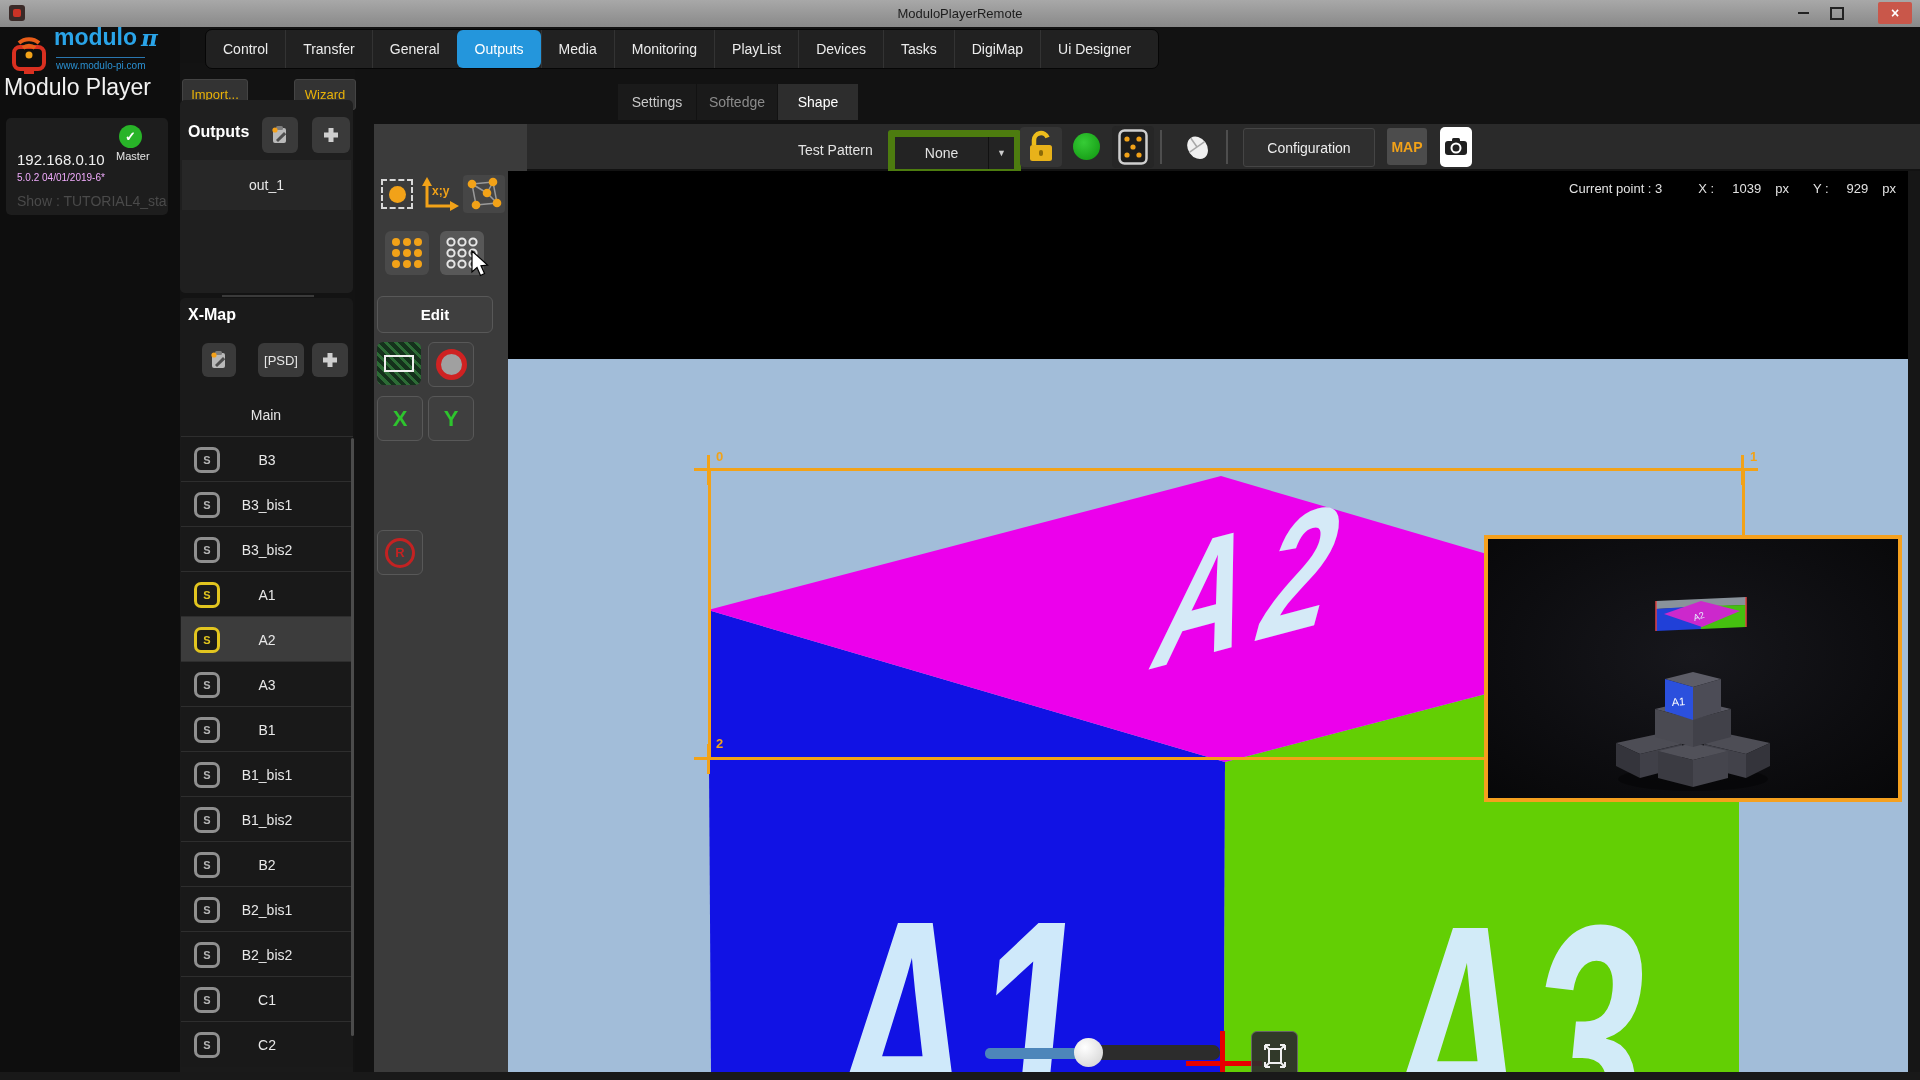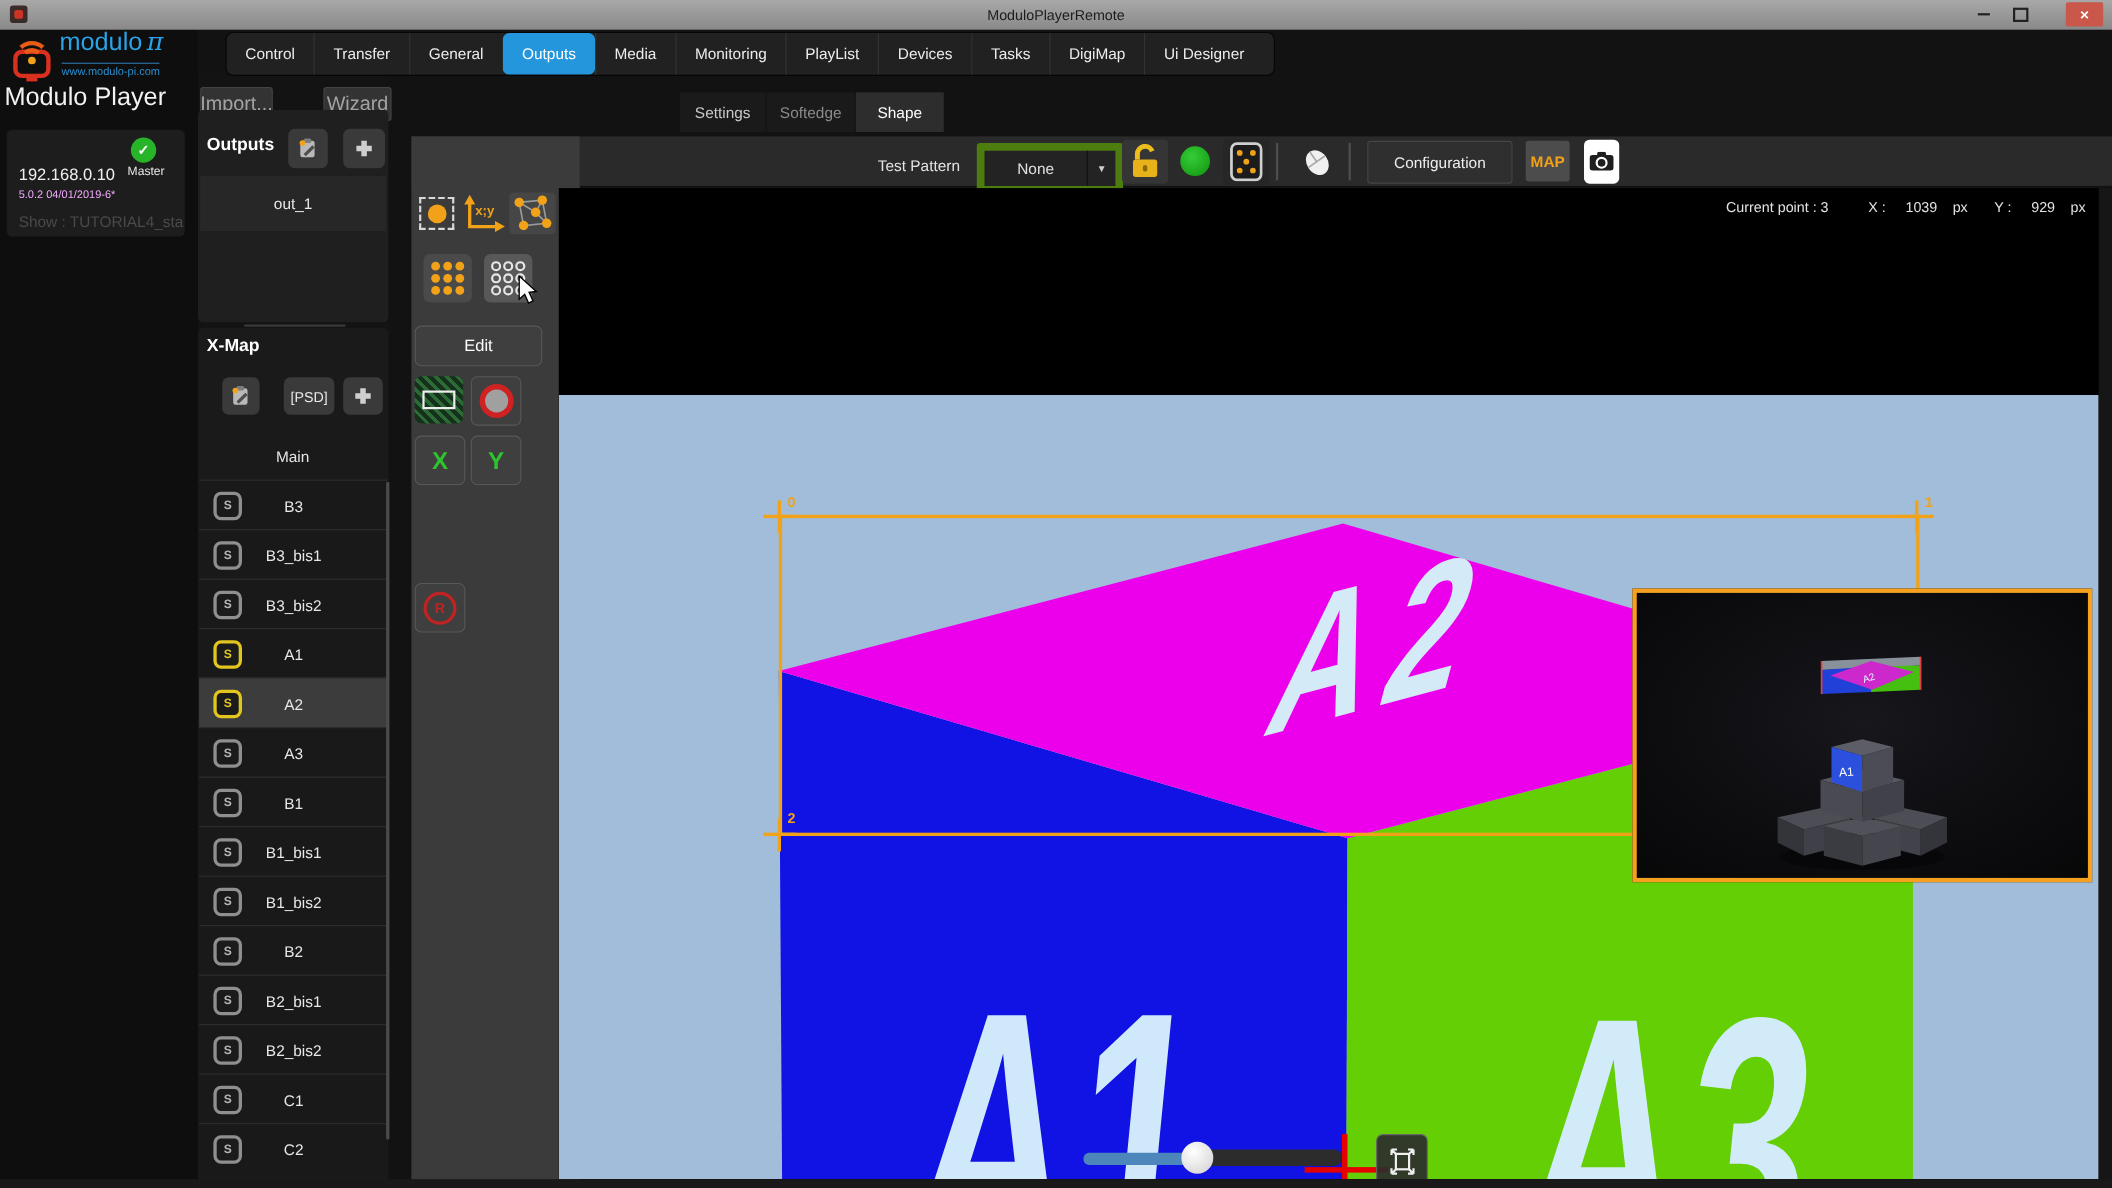--- a/index.html
+++ b/index.html
@@ -28,21 +28,21 @@
 
   
   .sideL{left:0;top:27px;width:180px;height:1053px;background:#0e0e0e}
   .sideB{left:180px;top:63px;width:175px;height:1017px;background:#131313}
   .toolbar{left:374px;top:124px;width:1546px;height:45px;background:#2a2a2a}
   .toolstrip{left:374px;top:124px;width:153px;height:956px;background:#3b3b3b}
   .canvas{left:508px;top:171px;width:1400px;height:901px;background:#000;overflow:hidden}
   .rightstrip{left:1908px;top:171px;width:12px;height:901px;background:#161616}
   .bottomstrip{left:0;top:1072px;width:1920px;height:8px;background:#191919}
 
-  .smallbtn{background:#333;border:1px solid #444;border-radius:3px;color:#a3a3a3;font-size:18px}
+  .smallbtn{background:#333;border:1px solid #444;border-radius:3px;color:#eab308;font-size:13px}
   .card{background:#1f1f1f;border-radius:5px}
   .iconbtn{background:#3a3a3a;border-radius:6px;display:flex;align-items:center;justify-content:center}
   .paneltitle{font-size:16px;font-weight:bold;color:#fff}
 
   .xrow{left:181px;width:172px;height:45px;border-top:1px solid #2e2e2e;background:#191919}
   .xrow.sel{background:#3c3c3c}
   .xlabel{position:absolute;left:0;right:0;top:50%;transform:translateY(-50%);text-align:center;font-size:14px;color:#e8e8e8}
   .sbadge{position:absolute;left:13px;top:50%;transform:translateY(-50%);width:20px;height:20px;border-radius:7px;
           border:3px solid #8f8f8f;color:#b5b5b5;background:#1b1b1b;display:flex;align-items:center;justify-content:center;
           font-size:11px;font-weight:bold}
@@ -86,21 +86,21 @@
     <span class="winbtn close" style="right:8px">×</span>
   </div>
 
   <svg class="abs" style="left:6px;top:31px" width="46" height="44" viewBox="0 0 46 44">
     <rect x="8" y="16" width="30" height="22" rx="6" fill="none" stroke="#d93020" stroke-width="4"></rect>
     <rect x="18" y="38" width="10" height="5" fill="#d93020"></rect>
     <path d="M13 12 a15 15 0 0 1 20 0" fill="none" stroke="#e85c18" stroke-width="4"></path>
     <path d="M17 17 a9 9 0 0 1 12 0" fill="none" stroke="#e85c18" stroke-width="4"></path>
     <circle cx="23" cy="24" r="3.5" fill="#f2a218"></circle>
   </svg>
-  <div class="abs flex" style="left:54px;top:24px;font-size:23px;font-weight:normal;color:#2aa4e8">
+  <div class="abs flex" style="left:54px;top:24px;font-size:23px;font-weight:bold;color:#2aa4e8">
     <span>modulo</span>
     <span style="font-family:'DejaVu Serif',serif;font-style:italic;margin-left:4px">π</span>
   </div>
   <div class="abs" style="left:56px;top:57px;font-size:10px;color:#2a8fd0;border-top:1px solid #2a77b0;padding-top:2px">www.modulo-pi.com</div>
   <div class="abs" style="left:4px;top:74px;font-size:23px;color:#f2f2f2">Modulo Player</div>
 
   <div class="abs menubar-box">
     <div class="tab">Control</div>
     <div class="tab">Transfer</div>
     <div class="tab">General</div>
@@ -321,21 +321,21 @@
           <circle cx="28" cy="6" r="3.6"></circle>
           <circle cx="6" cy="17" r="3.6"></circle>
           <circle cx="17" cy="17" r="3.6"></circle>
           <circle cx="28" cy="17" r="3.6"></circle>
           <circle cx="6" cy="28" r="3.6"></circle>
           <circle cx="17" cy="28" r="3.6"></circle>
           <circle cx="28" cy="28" r="3.6"></circle>
         </g>
     </svg>
   </div>
-  <div class="abs ctr panelbtn" style="left:377px;top:296px;width:114px;height:35px;font-size:15px;font-weight:normal;color:#fff">Edit</div>
+  <div class="abs ctr panelbtn" style="left:377px;top:296px;width:114px;height:35px;font-size:15px;font-weight:bold;color:#fff">Edit</div>
   <div class="abs ctr" style="left:377px;top:342px;width:44px;height:43px;border-radius:6px;background:repeating-linear-gradient(45deg,#2c6b35 0 3px,#15311c 3px 7px)">
     <span style="width:26px;height:13px;border:2px solid #eee"></span>
   </div>
   <div class="abs ctr panelbtn" style="left:428px;top:342px;width:44px;height:43px">
     <span style="width:21px;height:21px;border-radius:50%;background:#a0a0a0;border:5px solid #cf2222"></span>
   </div>
   <div class="abs ctr panelbtn" style="left:377px;top:396px;width:44px;height:43px;font-size:22px;font-weight:bold;color:#2ec42e">X</div>
   <div class="abs ctr panelbtn" style="left:428px;top:396px;width:44px;height:43px;font-size:22px;font-weight:bold;color:#2ec42e">Y</div>
   <div class="abs ctr panelbtn" style="left:377px;top:530px;width:44px;height:43px">
     <span class="ctr" style="width:24px;height:24px;border-radius:50%;border:3px solid #c32222;font-size:13px;font-weight:bold;color:#c32222">R</span>

